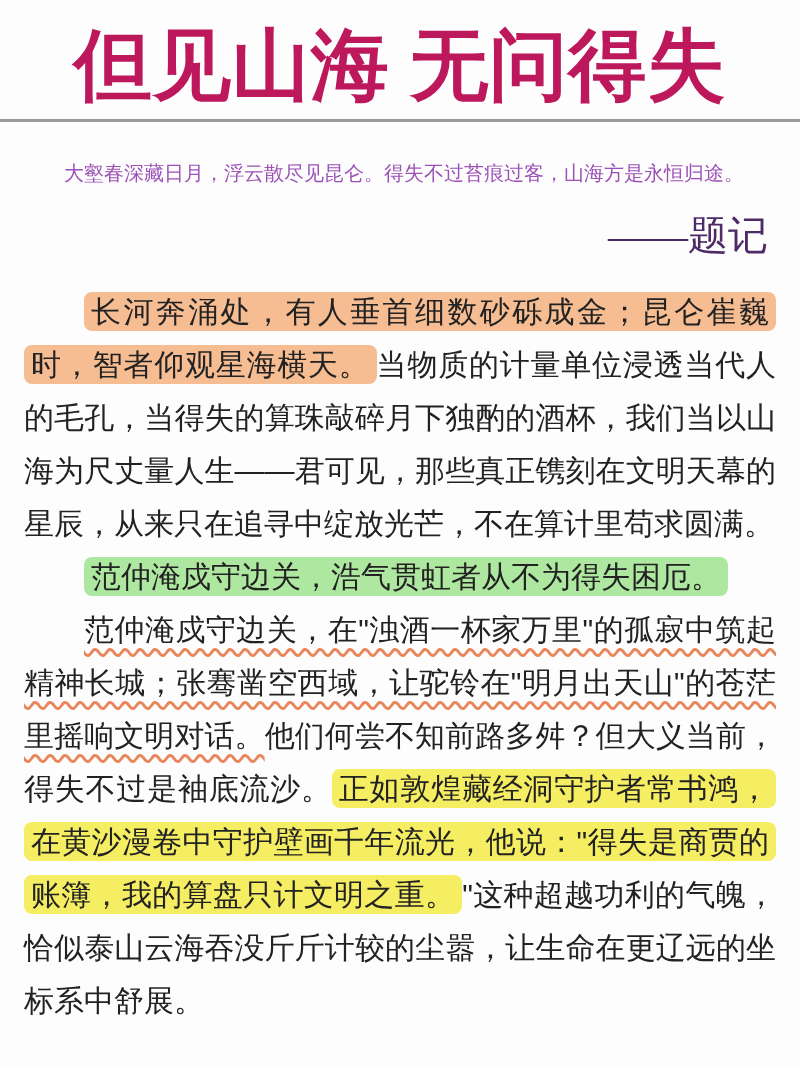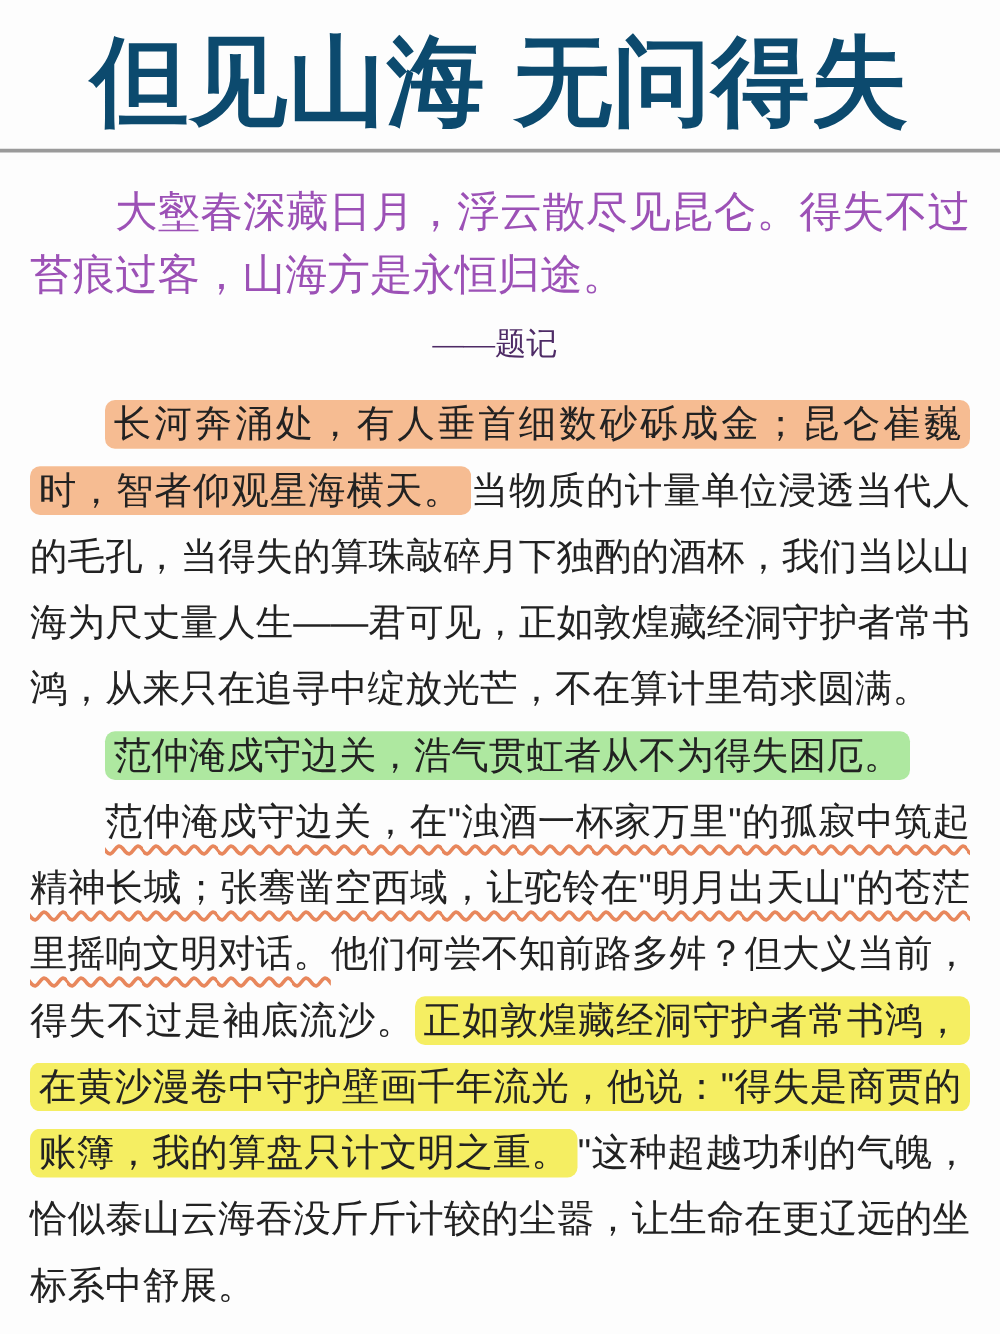--- a/index.html
+++ b/index.html
@@ -8,49 +8,49 @@
     background: #fdfdfd;
     font-family: "Liberation Sans", "DejaVu Sans", sans-serif;
   }
   body { height: 1067px; overflow: hidden; }
 
   .page { width: 800px; height: 1067px; padding: 0 24px; }
 
   .title {
     margin-top: 22px;
     text-align: center;
-    font-family: Liberation Sans, sans-serif;
+    font-family: Liberation Serif, serif;
     font-weight: 900;
     font-size: 78px;
     line-height: 1.12;
     letter-spacing: 1px;
-    color: #0c4a6e;
+    color: #be185d;
     white-space: nowrap;
   }
 
   .divider {
     margin: 10px -24px 0 -24px;           
     border-top: 3px solid var(--divider, #9a9a9a);
   }
 
   .epigraph {
     margin-top: 26px;
-    font-family: Liberation Mono, monospace;
-    font-size: 34px;
+    font-family: Liberation Serif, serif;
+    font-size: 20px;
     line-height: 50px;
     text-indent: 2em;
     text-align: justify;
     color: var(--epigraph-text, #9c51b6);
   }
 
   .attribution {
     margin: 10px 8px 0 0;
-    text-align: center;
+    text-align: right;
     font-family: "Liberation Serif", "DejaVu Serif", serif;
-    font-size: 25px;
+    font-size: 40px;
     color: var(--attribution-text, #4e2b66);
   }
 
   .body-copy { margin-top: 22px; }
 
   .para {
     font-size: 30px;
     line-height: 53px;
     text-indent: 2em;
     text-align: justify;
@@ -83,21 +83,21 @@
   <h1 class="title">但见山海 无问得失</h1>
 
   <div class="divider"></div>
 
   <p class="epigraph">大壑春深藏日月，浮云散尽见昆仑。得失不过苔痕过客，山海方是永恒归途。</p>
 
   <p class="attribution">——题记</p>
 
   <div class="body-copy">
 
-    <p class="para"><span class="hl hl-orange">长河奔涌处，有人垂首细数砂砾成金；昆仑崔巍时，智者仰观星海横天。</span><span>当物质的计量单位浸透当代人的毛孔，当得失的算珠敲碎月下独酌的酒杯，我们当以山海为尺丈量人生——君可见，正如敦煌藏经洞守护者常书鸿，从来只在追寻中绽放光芒，不在算计里苟求圆满。</span></p>
+    <p class="para"><span class="hl hl-orange">长河奔涌处，有人垂首细数砂砾成金；昆仑崔巍时，智者仰观星海横天。</span><span>当物质的计量单位浸透当代人的毛孔，当得失的算珠敲碎月下独酌的酒杯，我们当以山海为尺丈量人生——君可见，那些真正镌刻在文明天幕的星辰，从来只在追寻中绽放光芒，不在算计里苟求圆满。</span></p>
 
     <p class="para"><span class="hl hl-green">范仲淹戍守边关，浩气贯虹者从不为得失困厄。</span></p>
 
     <p class="para"><span class="wavy">范仲淹戍守边关，在"浊酒一杯家万里"的孤寂中筑起精神长城；张骞凿空西域，让驼铃在"明月出天山"的苍茫里摇响文明对话。</span><span>他们何尝不知前路多舛？但大义当前，得失不过是袖底流沙。</span><span class="hl hl-yellow">正如敦煌藏经洞守护者常书鸿，在黄沙漫卷中守护壁画千年流光，他说："得失是商贾的账簿，我的算盘只计文明之重。</span><span>"这种超越功利的气魄，恰似泰山云海吞没斤斤计较的尘嚣，让生命在更辽远的坐标系中舒展。</span></p>
 
   </div>
 
 </div>
 
 </body></html>

